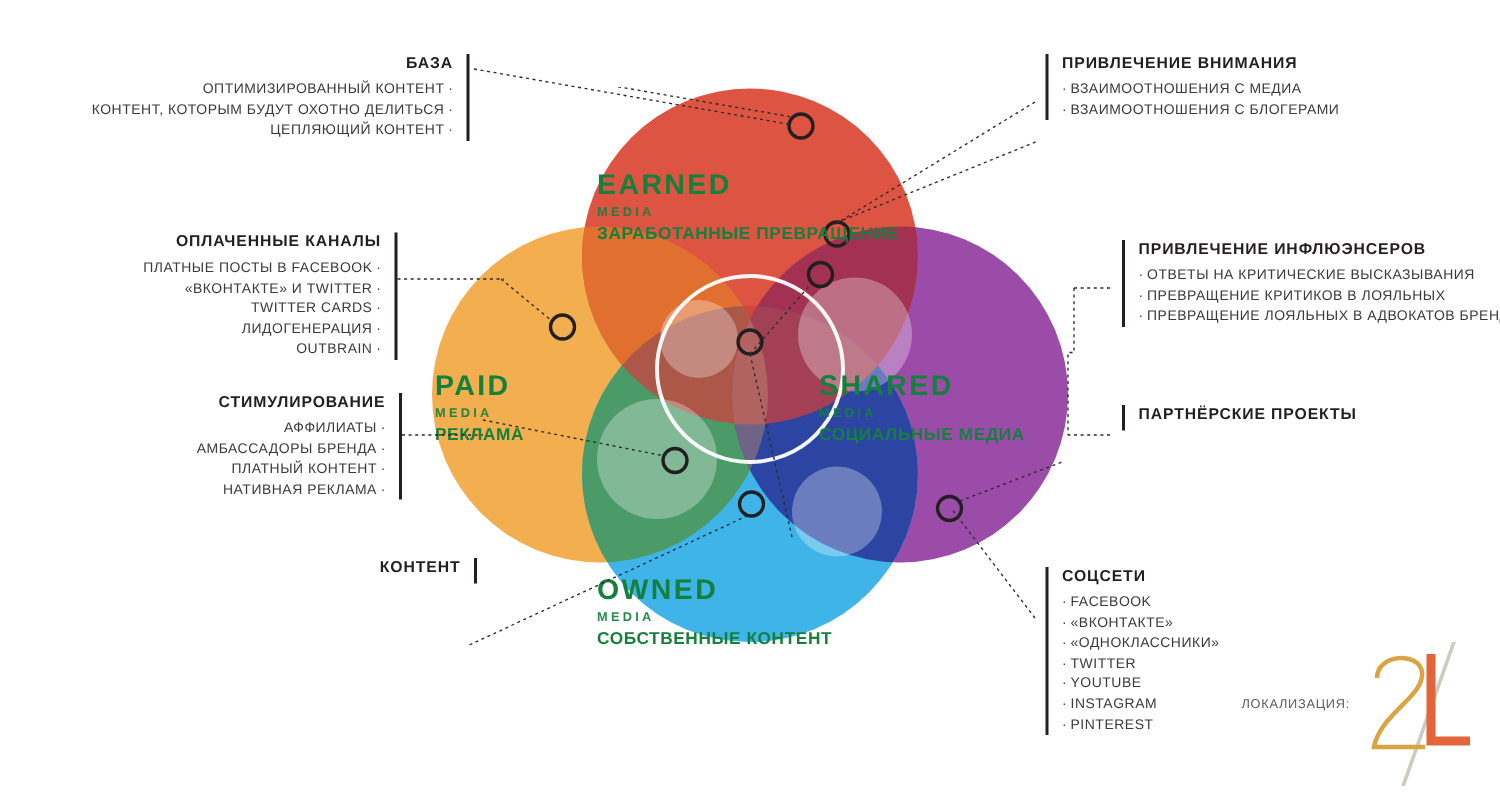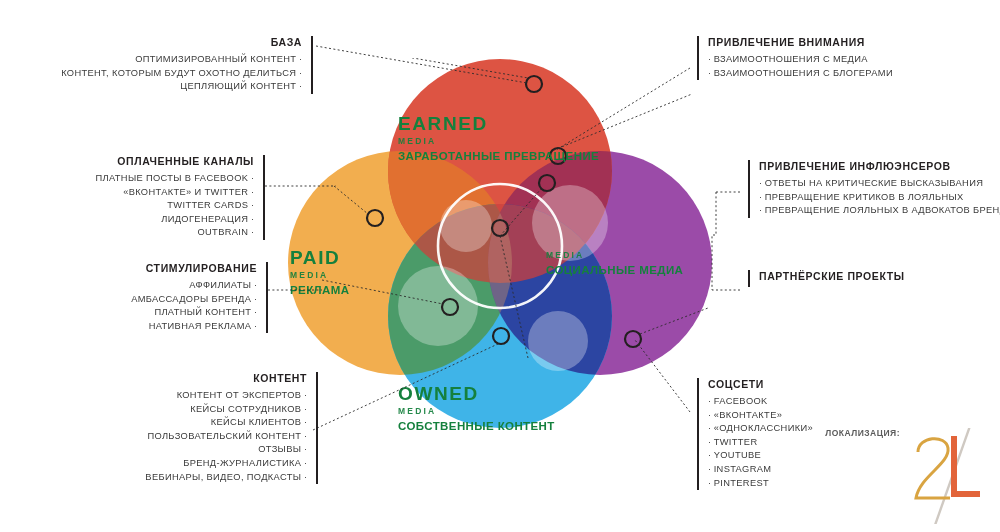--- a/index.html
+++ b/index.html
@@ -40,21 +40,21 @@
 
   
   .block.left{text-align:right;padding-right:9px;border-right:2px solid #231f20;}
   .block.left li::after{content:" \00B7";letter-spacing:0;}
 
   
   .block.right{text-align:left;padding-left:9px;border-left:2px solid #231f20;}
   .block.right li::before{content:"\00B7\00A0";letter-spacing:0;}
 
   
-  .footer{position:absolute;right:8px;bottom:8px;display:flex;align-items:flex-start;gap:8px;font-weight:bold;}
+  .footer{position:absolute;right:8px;bottom:8px;display:flex;align-items:center;gap:8px;}
   .loc-label{font-size:8.5px;letter-spacing:.5px;text-transform:uppercase;color:#5b5b5b;padding-bottom:14px;}
   .logo{position:relative;width:84px;height:96px;}
 </style>
 </head>
 <body>
 
 <div id="stage">
 
   <div class="venn">
     <svg width="424" height="370" viewBox="0 0 424 370">
@@ -142,20 +142,21 @@
       <div class="cl-en">EARNED</div>
       <div class="cl-media">MEDIA</div>
       <div class="cl-ru">ЗАРАБОТАННЫЕ ПРЕВРАЩЕНИЕ</div>
     </div>
     <div class="circle-label" id="lbl-paid">
       <div class="cl-en">PAID</div>
       <div class="cl-media">MEDIA</div>
       <div class="cl-ru">РЕКЛАМА</div>
     </div>
     <div class="circle-label" id="lbl-shared">
+      <div class="cl-en">SHARED</div>
       <div class="cl-media">MEDIA</div>
       <div class="cl-ru">СОЦИАЛЬНЫЕ МЕДИА</div>
     </div>
     <div class="circle-label" id="lbl-owned">
       <div class="cl-en">OWNED</div>
       <div class="cl-media">MEDIA</div>
       <div class="cl-ru">СОБСТВЕННЫЕ КОНТЕНТ</div>
     </div>
   </div>
 
@@ -198,29 +199,20 @@
     <ul>
       <li>АФФИЛИАТЫ</li>
       <li>АМБАССАДОРЫ БРЕНДА</li>
       <li>ПЛАТНЫЙ КОНТЕНТ</li>
       <li>НАТИВНАЯ РЕКЛАМА</li>
     </ul>
   </div>
 
   <div class="block left" style="right:682px;top:372px;">
     <div class="hd">КОНТЕНТ</div>
-    <ul>
-      <li>КОНТЕНТ ОТ ЭКСПЕРТОВ</li>
-      <li>КЕЙСЫ СОТРУДНИКОВ</li>
-      <li>КЕЙСЫ КЛИЕНТОВ</li>
-      <li>ПОЛЬЗОВАТЕЛЬСКИЙ КОНТЕНТ</li>
-      <li>ОТЗЫВЫ</li>
-      <li>БРЕНД-ЖУРНАЛИСТИКА</li>
-      <li>ВЕБИНАРЫ, ВИДЕО, ПОДКАСТЫ</li>
-    </ul>
   </div>
 
   <div class="block right" style="left:697px;top:36px;">
     <div class="hd">ПРИВЛЕЧЕНИЕ ВНИМАНИЯ</div>
     <ul>
       <li>ВЗАИМООТНОШЕНИЯ С МЕДИА</li>
       <li>ВЗАИМООТНОШЕНИЯ С БЛОГЕРАМИ</li>
     </ul>
   </div>
 

